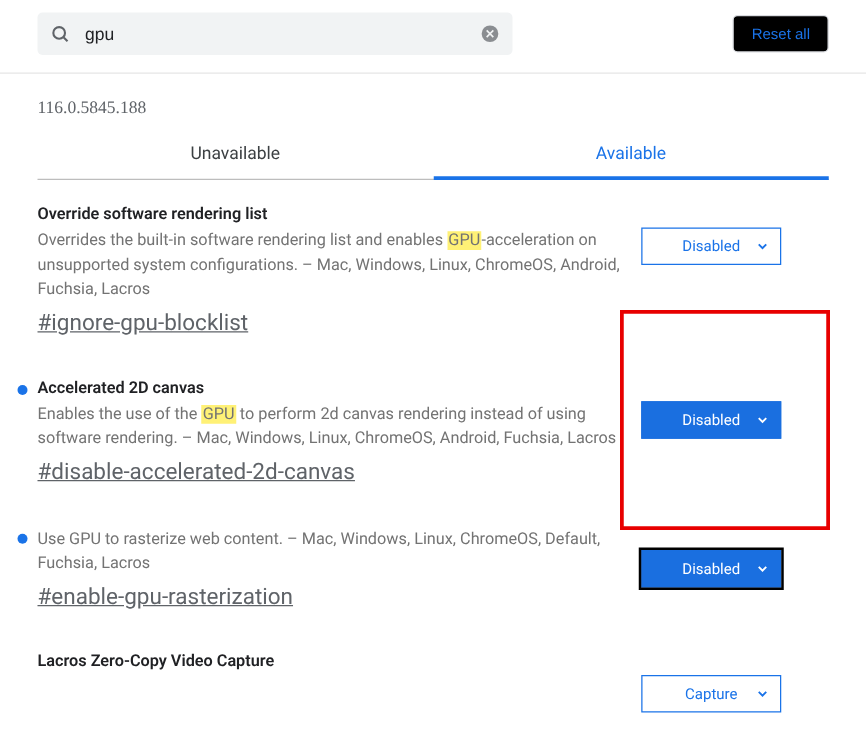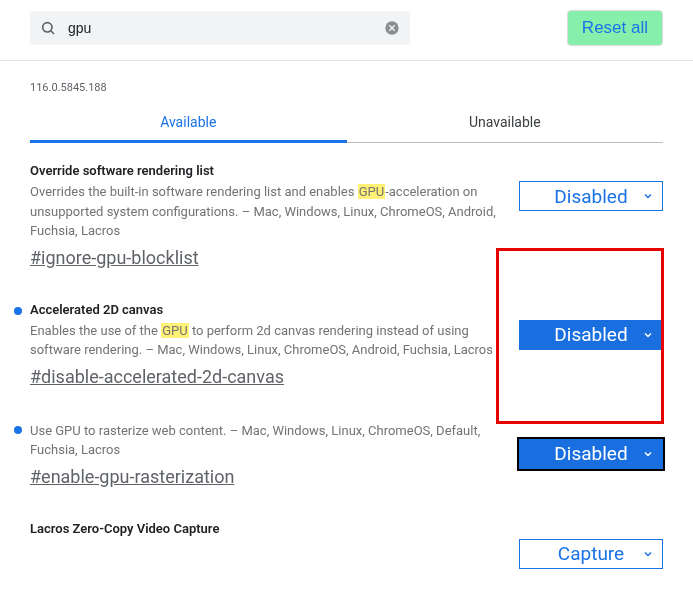--- a/index.html
+++ b/index.html
@@ -33,36 +33,36 @@
     border: none;
     background: transparent;
     outline: none;
     font-size: 14px;
     color: #202124;
   }
   .search-wrap .icon-clear { color: #5f6368; cursor: pointer; display:flex;}
   .spacer { flex: 1; }
   .reset-btn {
     border: 1px solid #dadce0;
-    background: #86efac;
+    background: #000000;
     color: #1a73e8;
-    font-size: 17px;
+    font-size: 12px;
     padding: 7px 14px;
     border-radius: 4px;
     cursor: pointer;
   }
   .content { padding: 6px 30px 20px 30px; }
   .header-row {
     display: flex;
     align-items: baseline;
     justify-content: space-between;
     margin: 14px 0 8px 0;
   }
   .page-title { font-size: 22px; font-weight: 400; }
-  .version { font-size: 11px; color: #5f6368; }
+  .version { font-size: 14px; color: #5f6368; font-family: Liberation Serif, serif; }
   .tabs {
     display: flex;
     border-bottom: 1px solid #bdbdbd;
     margin-top: 6px;
   }
   .tab {
     flex: 1;
     text-align: center;
     padding: 12px 0 10px 0;
     font-size: 14px;
@@ -88,32 +88,31 @@
   .bullet {
     position: absolute;
     left: -16px;
     top: 5px;
     width: 8px; height: 8px;
     background: #1a73e8;
     border-radius: 50%;
   }
   mark { background: #fff176; color: inherit; padding: 0 1px; }
   .select {
-    width: 144px;
+    width: 112px;
     height: 30px;
     border: 1px solid #1a73e8;
     background: #fff;
     color: #1a73e8;
-    font-size: 19px;
+    font-size: 12px;
     display: flex;
     align-items: center;
     justify-content: center;
     position: relative;
     cursor: pointer;
-    margin-left: 11px;
   }
   .select .chev { position: absolute; right: 8px; display:flex;}
   .select.filled {
     background: #1a6fe0;
     color: #fff;
     border: 1px solid #1a6fe0;
   }
   .select.filled.focused {
     outline: 2px solid #000;
     outline-offset: 0;
@@ -146,22 +145,22 @@
   <div class="spacer"></div>
   <button class="reset-btn">Reset all</button>
 </div>
 
 <div class="content">
   <div class="header-row">
     <div class="version">116.0.5845.188</div>
   </div>
 
   <div class="tabs">
+    <div class="tab">Unavailable</div>
     <div class="tab active">Available</div>
-    <div class="tab">Unavailable</div>
   </div>
 
   <div id="flags-list">
       <div class="flag">
         <div class="left"><div class="flag-title">Override software rendering list</div><div class="flag-desc">Overrides the built-in software rendering list and enables <mark>GPU</mark>-acceleration on unsupported system configurations. – Mac, Windows, Linux, ChromeOS, Android, Fuchsia, Lacros</div><a class="flag-hash">#ignore-gpu-blocklist</a></div>
         <div class="right">
           <div class="select">
             <span>Disabled</span>
             <span class="chev">
               <svg width="12" height="12" viewBox="0 0 24 24" fill="none" stroke="#1a73e8" stroke-width="3">

